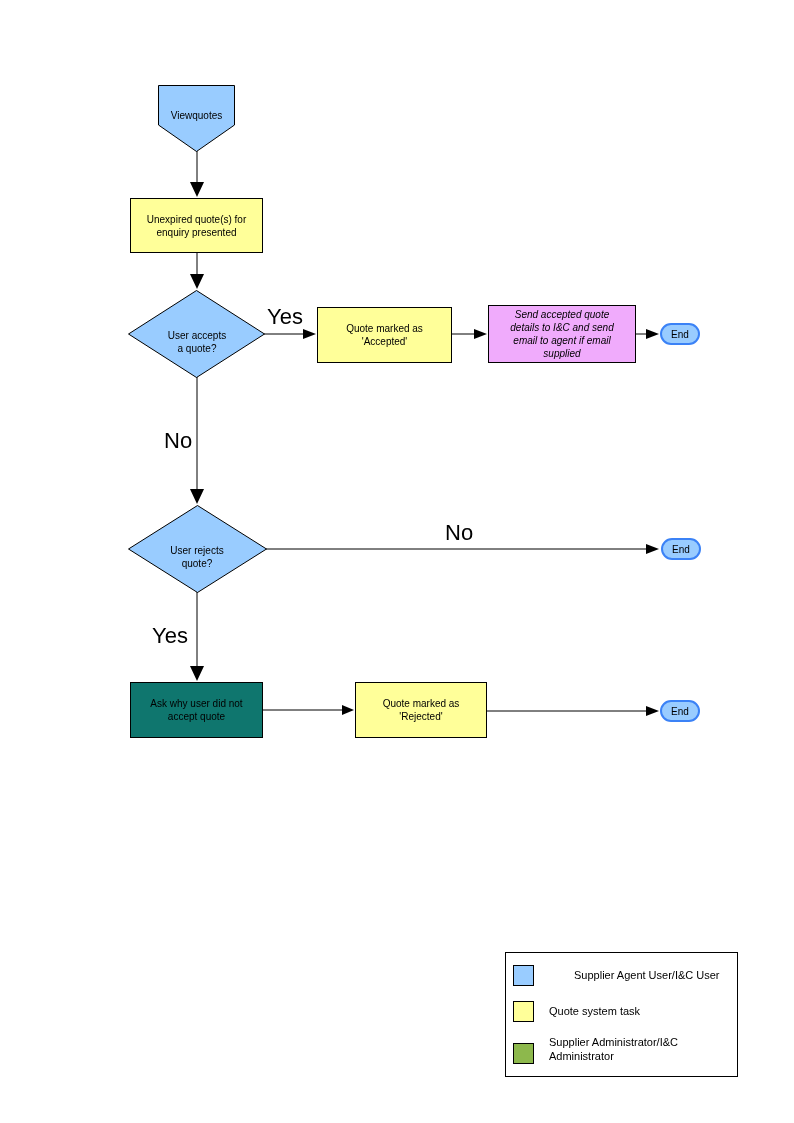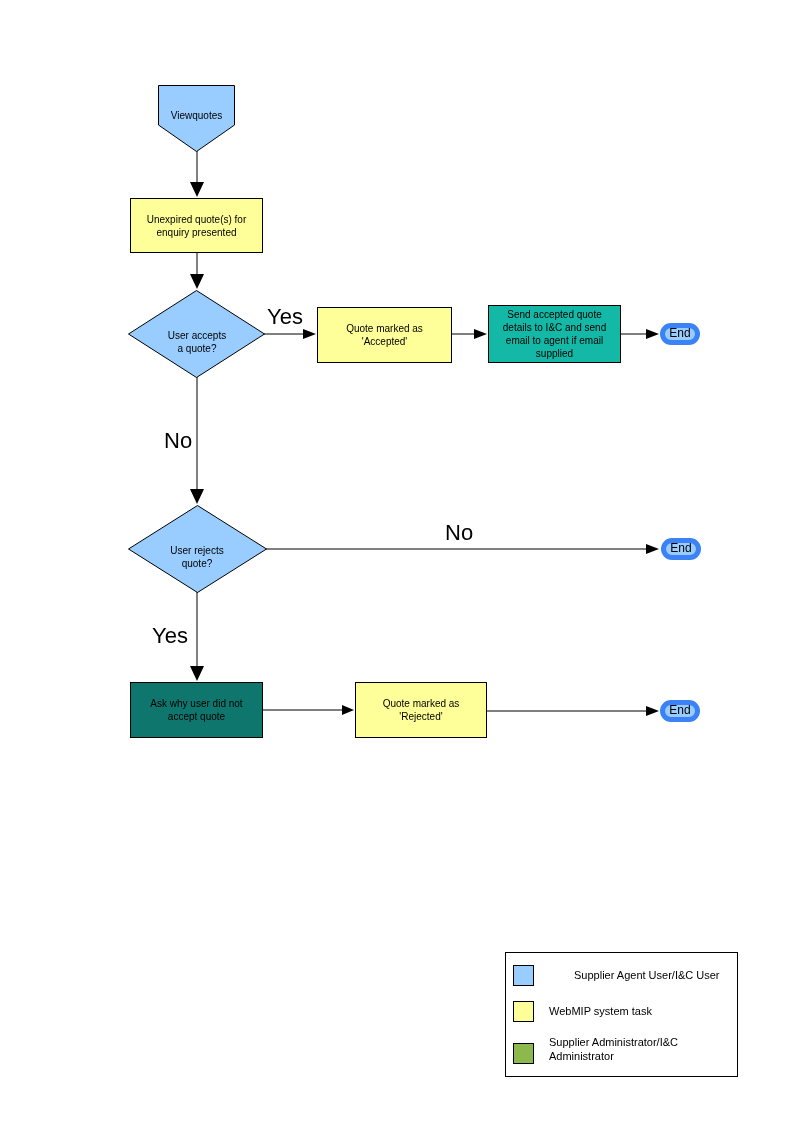--- a/index.html
+++ b/index.html
@@ -19,23 +19,23 @@
     align-items: center;
     justify-content: center;
     text-align: center;
     font-size: 10px;
     line-height: 1.3;
     white-space: pre-line;
     box-sizing: border-box;
   }
   .task { border: 1px solid #000; }
   .terminator {
-    border: 5px solid #3b82f6;
+    border: 2px solid #3b82f6;
     border-radius: 11px;
-    font-size: 12px;
+    font-size: 10px;
   }
   .shape-label { background: transparent; margin-top: 8px; }
   .edge-label {
     position: absolute;
     font-size: 22px;
     line-height: 1;
     white-space: nowrap;
   }
   .legend {
     position: absolute;
@@ -111,21 +111,21 @@
 
   <div class="node task" style="left: 130px; top: 198px; width: 133px; height: 55px; background: rgb(255, 255, 153);">Unexpired quote(s) for
 enquiry presented</div>
 
   <div class="node shape-label" style="left:146px; top:312px; width:102px; height:44px;">User accepts
 a quote?</div>
 
   <div class="node task" style="left: 317px; top: 307px; width: 135px; height: 56px; background: rgb(255, 255, 153);">Quote  marked as
 'Accepted'</div>
 
-  <div class="node task" style="left: 488px; top: 305px; width: 133px; height: 58px; background: #14b8a6;">Send accepted quote
+  <div class="node task" style="left: 488px; top: 305px; width: 148px; height: 58px; background: #f0abfc; font-style: italic;">Send accepted quote
 details to I&amp;C and send
 email to agent if email
 supplied</div>
 
   <div class="node terminator" style="left: 660px; top: 323px; width: 40px; height: 22px; background: rgb(153, 204, 255);">End</div>
 
   <div class="node shape-label" style="left:146px; top:527px; width:102px; height:44px;">User rejects
 quote?</div>
 
   <div class="node terminator" style="left: 661px; top: 538px; width: 40px; height: 22px; background: rgb(153, 204, 255);">End</div>
@@ -143,21 +143,21 @@
   <div class="edge-label" style="left:445px; top:522px;">No</div>
   <div class="edge-label" style="left:152px; top:625px;">Yes</div>
 
   <div class="legend">
     <div class="legend-row" style="top:12px;gap:40px;">
       <div class="legend-swatch" style="background: rgb(153, 204, 255);"></div>
       <div class="legend-label" style="white-space:pre-line;">Supplier Agent User/I&amp;C User</div>
     </div>
     <div class="legend-row" style="top:48px;">
       <div class="legend-swatch" style="background: rgb(255, 255, 153);"></div>
-      <div class="legend-label" style="white-space:pre-line;">WebMIP system task</div>
+      <div class="legend-label" style="white-space:pre-line;">Quote system task</div>
     </div>
     <div class="legend-row" style="top:83px;align-items:flex-end;">
       <div class="legend-swatch" style="background: rgb(141, 184, 76);"></div>
       <div class="legend-label" style="white-space:pre-line;">Supplier Administrator/I&amp;C
 Administrator</div>
     </div>
   </div>
 
 </div>
 

